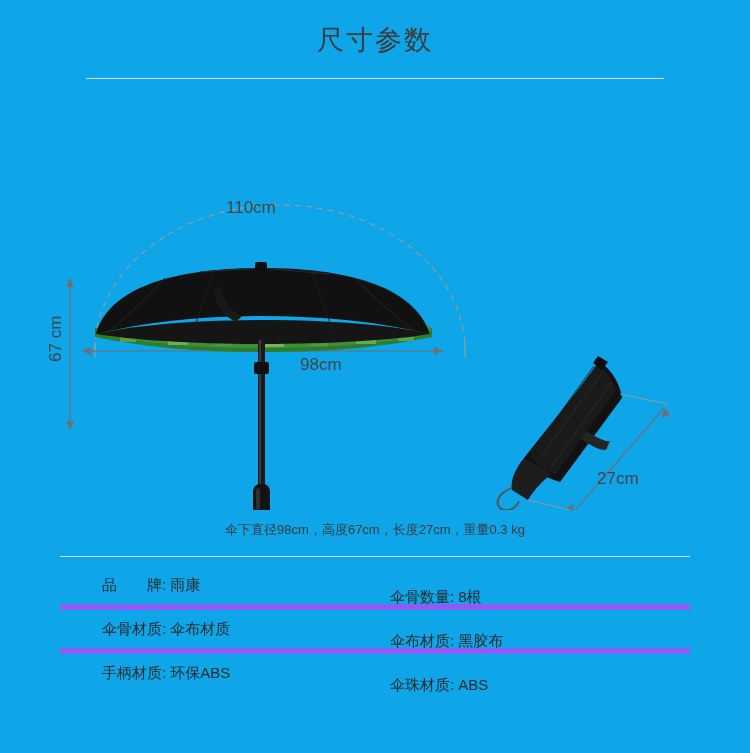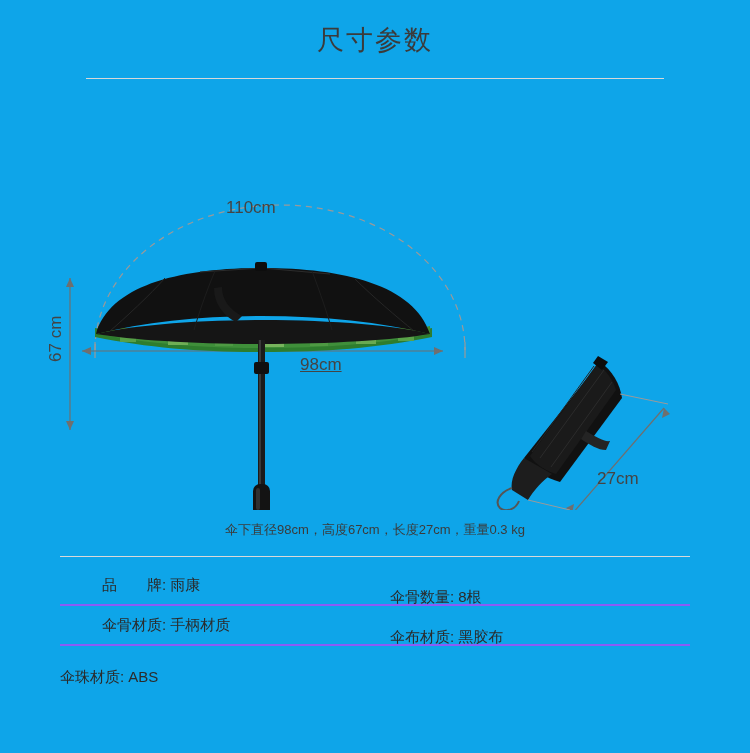--- a/index.html
+++ b/index.html
@@ -51,21 +51,20 @@
     top: 108px;
     font-size: 17px;
     color: #444;
   }
   .lbl-98 {
     position: absolute;
     left: 300px;
     top: 265px;
     font-size: 17px;
     color: #444;
-    text-decoration: underline;
   }
   .lbl-67 {
     position: absolute;
     left: 46px;
     top: 272px;
     font-size: 17px;
     color: #444;
     transform: rotate(-90deg);
     transform-origin: left top;
     white-space: nowrap;
@@ -104,21 +103,21 @@
   .specs {
     position: absolute;
     top: 566px;
     left: 60px;
     width: 630px;
   }
   .spec-row {
     display: flex;
     height: 38px;
     align-items: center;
-    border-bottom: 2px solid #8b5cf6;
+    border-bottom: 6px solid #8b5cf6;
   }
   .spec-row:last-child { border-bottom: none; }
   .spec-cell {
     display: flex;
     align-items: baseline;
     font-size: 15px;
     color: #222;
   }
   .spec-cell.left { width: 330px; padding-left: 42px; box-sizing: border-box; }
   .spec-cell.right { width: 300px; padding-left: 0px; box-sizing: border-box; margin-top: 24px; }
@@ -236,28 +235,32 @@
         <span class="spec-val">雨康</span>
       </div>
       <div class="spec-cell right">
         <span class="spec-key">伞骨数量:</span>
         <span class="spec-val">8根</span>
       </div>
     </div>
     <div class="spec-row">
       <div class="spec-cell left">
         <span class="spec-key">伞骨材质:</span>
-        <span class="spec-val">手柄材质</span>
+        <span class="spec-val">伞布材质</span>
       </div>
       <div class="spec-cell right">
         <span class="spec-key">伞布材质:</span>
         <span class="spec-val">黑胶布</span>
       </div>
     </div>
     <div class="spec-row">
+      <div class="spec-cell left">
+        <span class="spec-key">手柄材质:</span>
+        <span class="spec-val">环保ABS</span>
+      </div>
       <div class="spec-cell right">
         <span class="spec-key">伞珠材质:</span>
         <span class="spec-val">ABS</span>
       </div>
     </div>
   </div>
 
 </div>
 
 </body></html>

